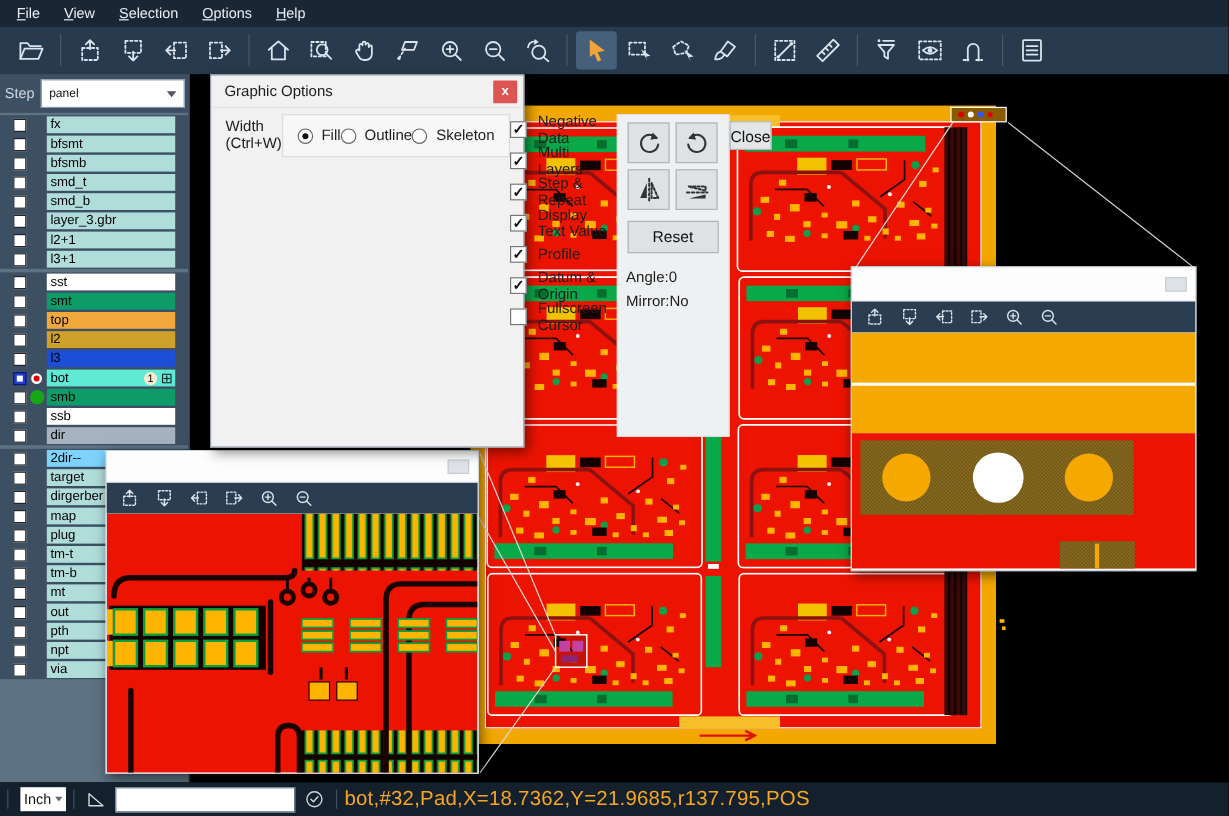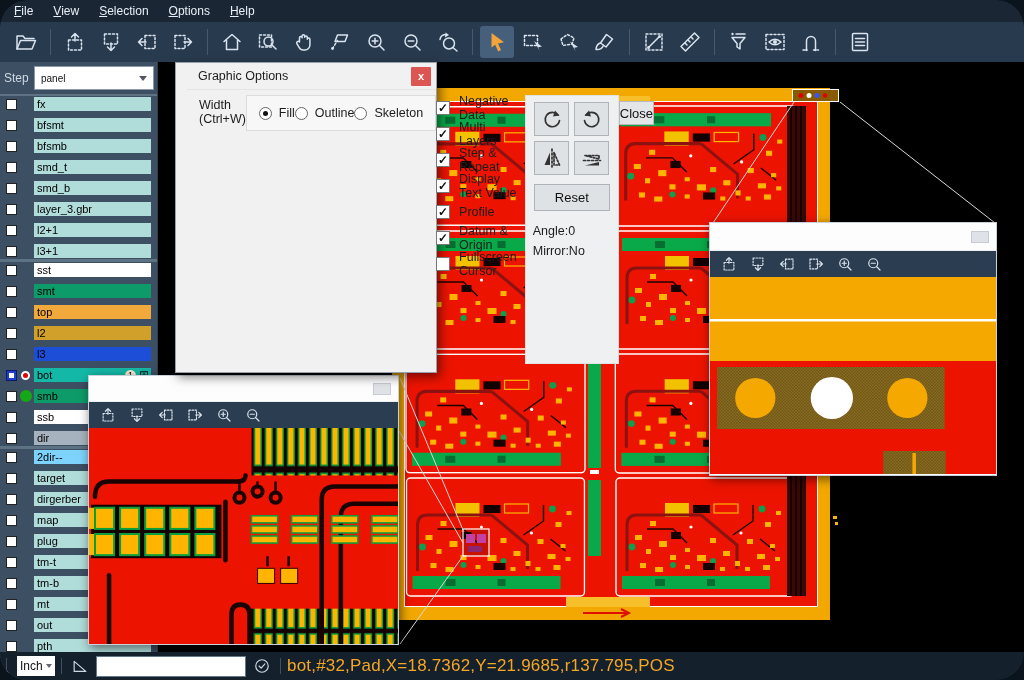--- a/index.html
+++ b/index.html
@@ -1,38 +1,38 @@
 <!DOCTYPE html>
 <html><head>
 <meta charset="utf-8">
 <style>
   html,body{margin:0;padding:0;background:#0b141d;}
   *{box-sizing:border-box;font-family:"Liberation Sans",sans-serif;}
-  .app{position:relative;width:1024px;height:680px;overflow:hidden;background:#000;border-radius:27px;}
+  .app{position:relative;width:1024px;height:680px;overflow:hidden;background:#000;}
 
   
   .menubar{position:absolute;top:0;left:0;right:0;height:22px;background:#1a2634;display:flex;align-items:center;padding-left:4px;}
   .menu-item{display:inline-block;color:#e9eff6;font-size:12px;padding:3px 10px;cursor:default;}
   .menu-item::first-letter{text-decoration:underline;}
 
   
   .toolbar{position:absolute;top:22px;left:0;right:0;height:40px;background:#283a4e;display:flex;align-items:center;padding-left:8px;}
   .tbtn{width:34px;height:32px;margin:0 1px;border-radius:3px;display:flex;align-items:center;justify-content:center;color:#d9e4ee;}
   .tbtn svg{width:24px;height:24px;stroke:currentColor;fill:none;stroke-width:1.5;stroke-linecap:round;stroke-linejoin:round;}
   .tbtn.active{background:#46607b;color:#f2a43a;}
   .tsep{width:1px;height:26px;background:#46596d;margin:0 6px;}
 
   
   .sidebar{position:absolute;top:62px;left:0;width:158px;bottom:28px;background:#5d7282;border-right:1px solid #2f3d4c;}
   .step-row{height:32px;background:#3d4f63;display:flex;align-items:center;padding:0 3px 0 4px;}
   .step-label{color:#cfd9e2;font-size:12px;width:30px;}
   .step-select{flex:1;height:24px;background:#fff;border:1px solid #8a9aa8;display:flex;align-items:center;padding:0 6px;font-size:10px;color:#111;position:relative;}
   .step-select .chev{position:absolute;right:6px;top:9px;width:0;height:0;border-left:4px solid transparent;border-right:4px solid transparent;border-top:5px solid #556;}
   .layer-list{padding-top:2px;}
-  .lgroup{display:flex;flex-direction:column;gap:7px;background:#3d4f63;padding:1px 3px 1px;margin-bottom:3px;}
+  .lgroup{display:flex;flex-direction:column;gap:2px;background:#3d4f63;padding:1px 8px 1px;margin-bottom:3px;}
   .lrow{height:14px;display:flex;align-items:center;}
   .lcheck{width:11px;height:11px;background:#fff;border:1px solid #222;margin-left:3px;flex:none;}
   .lcheck.active{background:#1f3bd4;border-color:#0a1a66;display:flex;align-items:center;justify-content:center;}
   .lcheck.active::after{content:"";width:5px;height:5px;background:#fff;}
   .lind{width:17px;flex:none;display:flex;align-items:center;justify-content:center;}
   .dot-red{width:9px;height:9px;border-radius:50%;background:#e00000;border:2px solid #fff;}
   .dot-green{width:12px;height:12px;border-radius:50%;background:#17a617;}
   .lname{flex:1;height:14px;font-size:11px;line-height:14px;color:#000;padding-left:3px;display:flex;align-items:center;overflow:hidden;margin-right:3px;}
   .lbadge{margin-left:auto;background:#f7ead0;border-radius:50%;min-width:11px;height:11px;font-size:9px;line-height:11px;text-align:center;flex:none;}
   .lgrid{font-size:12px;line-height:12px;margin:0 2px 0 3px;color:#111;flex:none;}
@@ -56,21 +56,21 @@
   .popup{position:absolute;background:#fff;border:1px solid #c9d2da;box-shadow:2px 3px 10px rgba(0,0,0,.55);}
   .ptitle{height:26px;background:#fdfdfd;position:relative;border-bottom:1px solid #eceff2;}
   .pbtn{position:absolute;right:7px;top:7px;width:18px;height:12px;background:#dfe3e7;border:1px solid #c6ccd2;}
   .ptools{height:26px;background:#2b3d50;display:flex;align-items:center;gap:11px;padding-left:10px;}
   .picon{width:18px;height:18px;color:#d9e4ee;}
   .picon svg{width:18px;height:18px;stroke:currentColor;fill:none;stroke-width:1.6;stroke-linecap:round;stroke-linejoin:round;}
   .pcontent{position:relative;overflow:hidden;}
   .pcontent svg{display:block;}
 
   
-  .dialog{position:absolute;left:175px;top:62px;width:262px;height:311px;background:#f1f1f1;border:1px solid #97a1ab;box-shadow:3px 4px 10px rgba(0,0,0,.5);font-size:12.5px;color:#1c1c1c;display:flex;flex-direction:column;padding-left:11px;}
+  .dialog{position:absolute;left:175px;top:62px;width:262px;height:311px;background:#f1f1f1;border:1px solid #97a1ab;box-shadow:3px 4px 10px rgba(0,0,0,.5);font-size:12.5px;color:#1c1c1c;display:flex;flex-direction:column;}
   .dlg-title{height:27px;display:flex;align-items:center;padding-left:11px;border-bottom:1px solid #e4e4e4;flex:none;}
   .dlg-close{margin-left:auto;margin-right:5px;width:20px;height:19px;background:#dd5552;color:#fff;font-size:11px;font-weight:bold;display:flex;align-items:center;justify-content:center;border-radius:1px;}
   .dlg-body{padding:5px 10px 8px;flex:1;display:flex;flex-direction:row;}
   .dlg-width-label{margin:3px 0 7px 2px;}
   .dlg-radiobox{border:1px solid #dcdcdc;background:#f7f7f7;height:36px;display:flex;align-items:center;justify-content:space-between;padding:0 12px;margin-bottom:9px;flex:none;}
   .radio{display:flex;align-items:center;gap:7px;}
   .radio-dot{width:13px;height:13px;border:1px solid #666;border-radius:50%;background:#fff;position:relative;flex:none;}
   .radio-dot.sel::after{content:"";position:absolute;inset:3px;background:#111;border-radius:50%;}
   .dlg-main{display:flex;gap:8px;flex:1;}
   .dlg-checks{flex:1;display:flex;flex-direction:column;}
@@ -567,21 +567,21 @@
             <span class="lind"></span>
             <span class="lname" style="background: #1d4ed8;">
               <span>l3</span>
             </span>
           </div>
           <div class="lrow">
             <span class="lcheck active"></span>
             <span class="lind">
               <span class="dot-red"></span>
             </span>
-            <span class="lname" style="background: #14b8a6;">
+            <span class="lname" style="background: #5eead4;">
               <span>bot</span>
               <span class="lbadge">1</span>
               <span class="lgrid">⊞</span>
             </span>
           </div>
           <div class="lrow">
             <span class="lcheck"></span>
             <span class="lind">
               <span class="dot-green"></span>
             </span>

